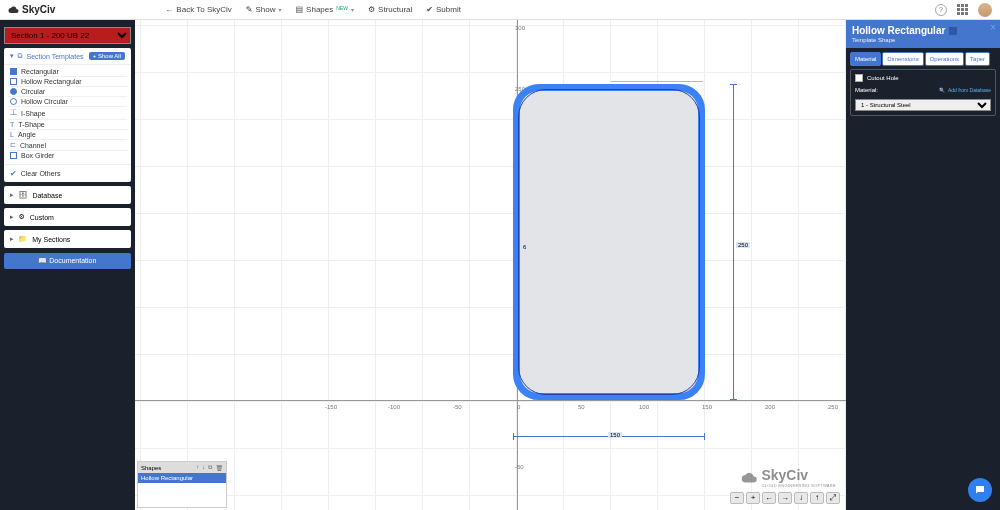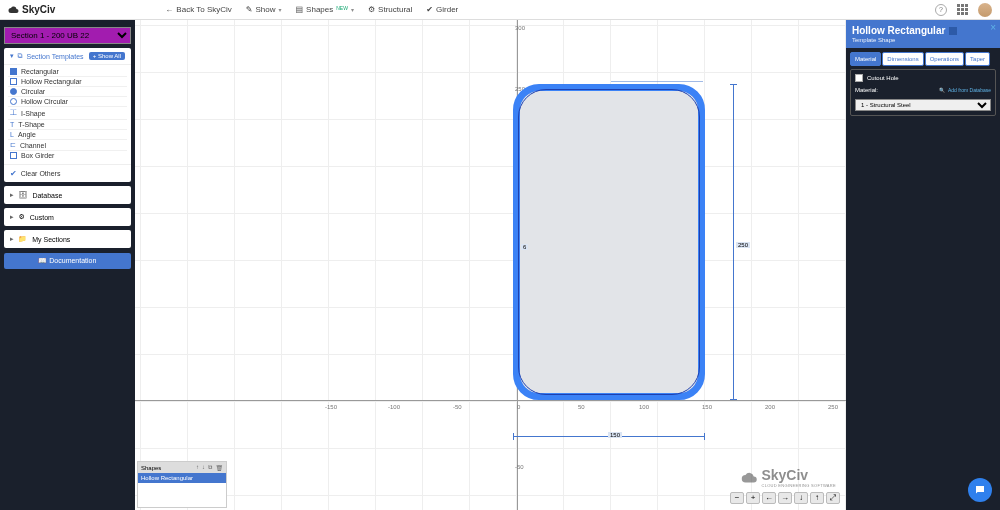--- a/index.html
+++ b/index.html
@@ -20,21 +20,21 @@
 .badge-new { color:#19a974; font-size:5px; position:relative; top:-2px; }
 
 
 .main { display: flex; height: 490px; }
 .dark { background: #1a202c; }
 .leftcol { width: 135px; padding: 4px; }
 .canvaswrap { flex: 1; position: relative; background: #fff; }
 .rightcol { width: 154px; padding: 4px; position: relative; }
 
 
-.select-sec { width: 100%; font-size: 8px; padding: 2px; border:1px solid #888; background:#a21caf; }
+.select-sec { width: 100%; font-size: 8px; padding: 2px; border:1px solid #888; background:#b91c1c; }
 .panel { background:#fff; border-radius:2px; margin-top:4px; font-size:7px; color:#333; }
 .panel-head { padding:4px 6px; border-bottom:1px solid #eee; display:flex; align-items:center; gap:4px; }
 .panel-head .expand { color:#4476ce; }
 .show-all { margin-left:auto; background:#4476ce; color:#fff; padding:1px 4px; border-radius:2px; font-size:6px; cursor:pointer; }
 .tmpl-list { padding: 2px 4px 4px; }
 .tmpl-item { display:flex; align-items:center; gap:4px; padding:1px 2px; border-bottom:1px solid #f0f0f0; cursor:pointer; }
 .tmpl-item:last-child{border-bottom:none;}
 .tmpl-icon { width:7px; height:7px; border:1px solid #4476ce; display:inline-block; }
 .tmpl-icon.hollow{border:1px solid #4476ce; background:#fff;}
 .tmpl-icon.solid{background:#4476ce;}
@@ -110,21 +110,21 @@
     <svg viewBox="0 0 24 24">
         <path fill="#333" d="M6 18a5 5 0 010-10 6 6 0 0111 2 4 4 0 010 8H6z"></path>
       </svg>
     <span>SkyCiv</span>
   </div>
   <div class="header-actions">
     <div class="act">← <span>Back To SkyCiv</span></div>
     <div class="act">✎ <span>Show</span> <span class="caret">▾</span></div>
     <div class="act">▤ <span>Shapes</span><span class="badge-new">NEW</span> <span class="caret">▾</span></div>
     <div class="act">⚙ <span>Structural</span></div>
-    <div class="act">✔ <span>Girder</span></div>
+    <div class="act">✔ <span>Submit</span></div>
   </div>
   <div class="header-right">
     <div class="hicon">?</div>
     <div class="grid3">
         <span></span>
         <span></span>
         <span></span>
         <span></span>
         <span></span>
         <span></span>

